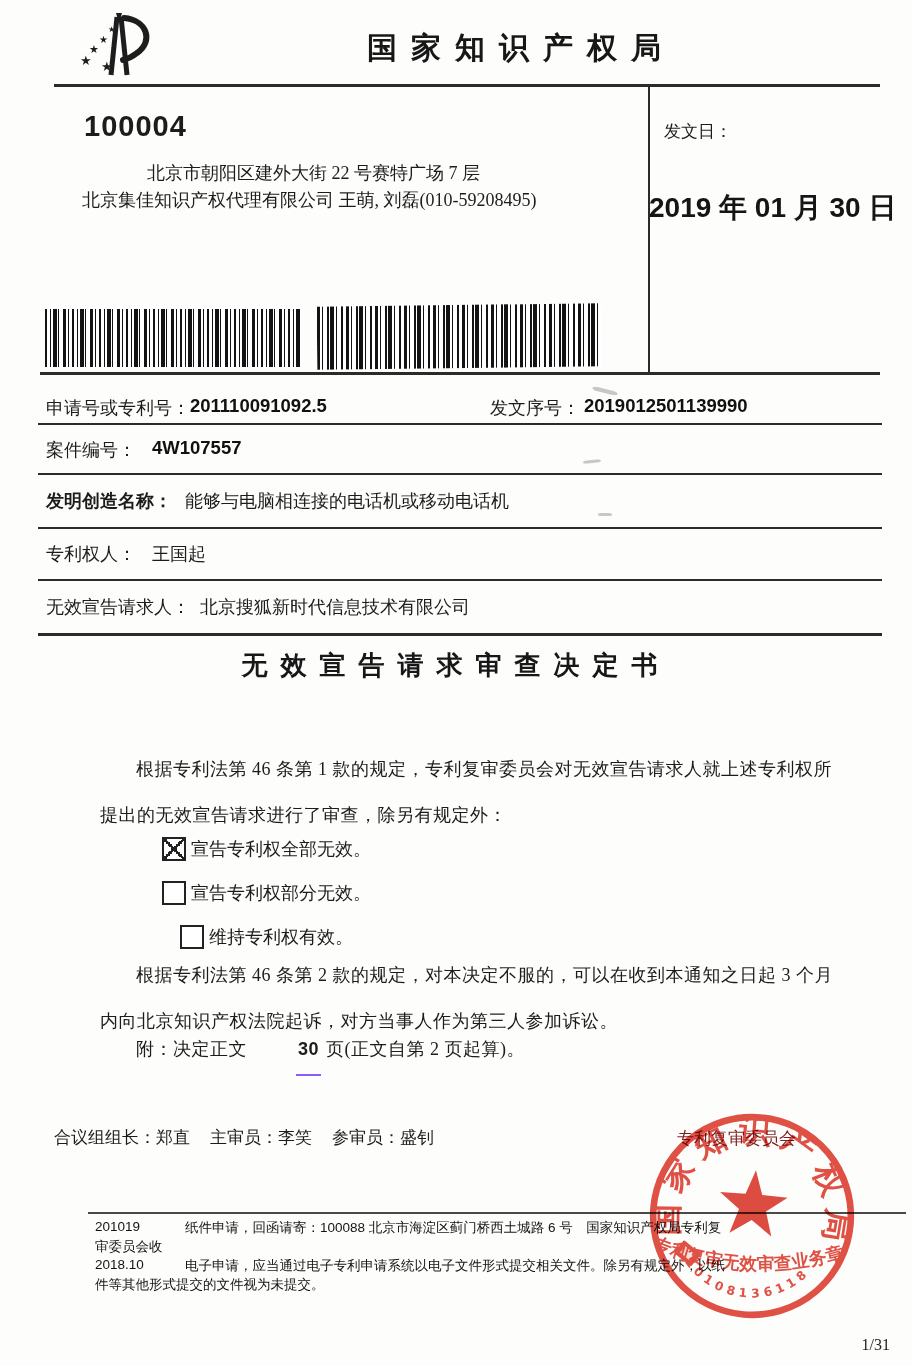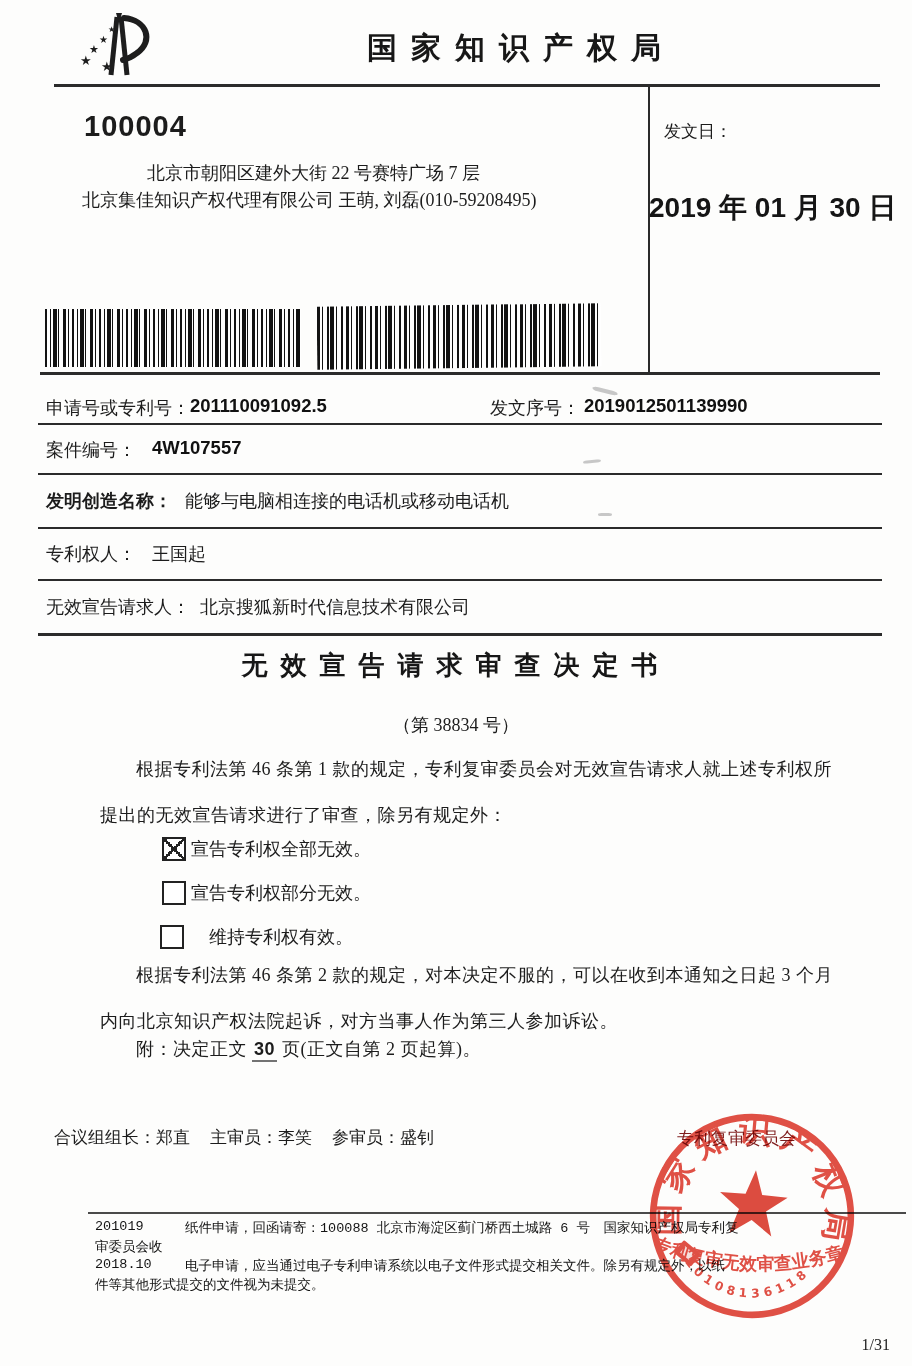--- a/index.html
+++ b/index.html
@@ -57,33 +57,33 @@
   .checkbox{
     width:20px;height:20px;border:2px solid #222;margin-right:5px;
     background-color:#fff;flex:0 0 auto;
   }
   .checkbox.checked{
     background-image:
       linear-gradient(to top right,transparent 45%,#222 45% 55%,transparent 55%),
       linear-gradient(to bottom right,transparent 45%,#222 45% 55%,transparent 55%);
   }
   .cb-label{font-size:18px;}
-  .u-pages{border-bottom:2px solid #737373;padding:0 2px 1px 2px;font-weight:bold;}
+  .u-pages{border-bottom:2px solid #8b5cf6;padding:0 2px 15px 2px;font-weight:bold;margin-left:44px;}
   
   .sig-row{position:absolute;left:54px;top:1126px;font-size:17px;display:flex;}
   .sig-pair{margin-right:20px;}
   .department{left:677px;top:1127px;font-size:17px;color:#7f1d1d;}
   
   .seal{
     position:absolute;left:644px;top:1108px;width:216px;height:216px;
     transform:rotate(5deg);opacity:.88;mix-blend-mode:multiply;
   }
   
   .footer-rule{left:88px;top:1212px;width:818px;height:2px;background:#4a4a4a;}
-  .fnote{font-family:Liberation Mono, monospace;font-size:13.5px;color:#141414;}
+  .fnote{font-family:Liberation Sans, sans-serif;font-size:13.5px;color:#141414;}
   .page-number{right:22px;top:1336px;font-size:16px;color:#222;}
   
   .artifact{position:absolute;background:#9a9a9a;opacity:.55;border-radius:40%/90%;}
 </style>
 </head>
 <body>
 
 <div class="page">
 
   <svg class="logo" viewBox="0 0 84 72">
@@ -132,34 +132,33 @@
 
   <div class="abs flabel" style="left:46px;top:542px;">专利权人：</div>
   <div class="abs fvalue-txt" style="left:152px;top:542px;">王国起</div>
   <div class="rule" style="left:38px;top:579px;width:844px;height:2px;"></div>
 
   <div class="abs flabel" style="left:46px;top:595px;">无效宣告请求人：</div>
   <div class="abs fvalue-txt" style="left:200px;top:595px;">北京搜狐新时代信息技术有限公司</div>
   <div class="rule" style="left:38px;top:633px;width:844px;height:2.5px;"></div>
 
   <div class="doc-title">无效宣告请求审查决定书</div>
-  <div class="doc-number">（第 38834 号）</div>
 
   <div class="abs body-line" style="left:136px;top:757px;">根据专利法第 46 条第 1 款的规定，专利复审委员会对无效宣告请求人就上述专利权所</div>
   <div class="abs body-line" style="left:100px;top:803px;">提出的无效宣告请求进行了审查，除另有规定外：</div>
 
   <div class="cb-row" style="left:162px;top:837px;">
     <span class="checkbox checked"></span>
     <span class="cb-label">宣告专利权全部无效。</span>
   </div>
   <div class="cb-row" style="left:162px;top:881px;">
     <span class="checkbox"></span>
     <span class="cb-label">宣告专利权部分无效。</span>
   </div>
-  <div class="cb-row" style="left:160px;top:925px;gap:20px;">
+  <div class="cb-row" style="left:180px;top:925px;">
     <span class="checkbox"></span>
     <span class="cb-label">维持专利权有效。</span>
   </div>
 
   <div class="abs body-line" style="left:136px;top:963px;">根据专利法第 46 条第 2 款的规定，对本决定不服的，可以在收到本通知之日起 3 个月</div>
   <div class="abs body-line" style="left:100px;top:1009px;">内向北京知识产权法院起诉，对方当事人作为第三人参加诉讼。</div>
 
   <div class="abs body-line" style="left:136px;top:1037px;">
     <span>附：决定正文 </span><span class="u-pages sans">30</span><span> 页(正文自第 2 页起算)。</span>
   </div>

